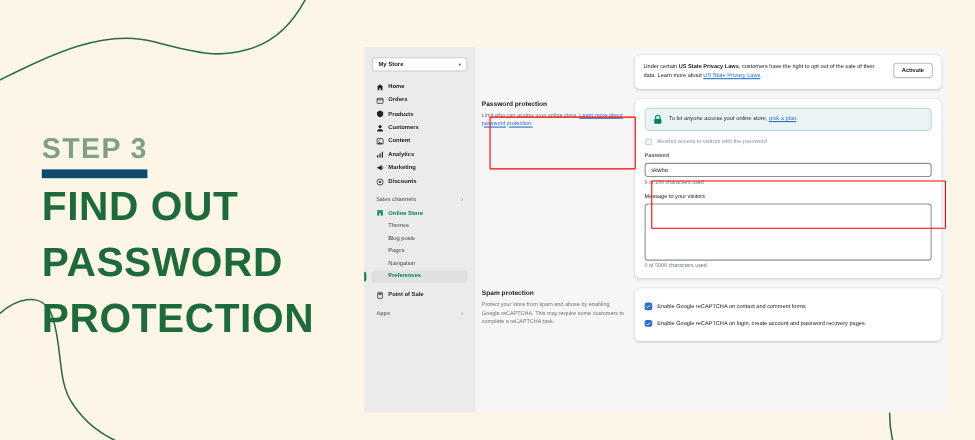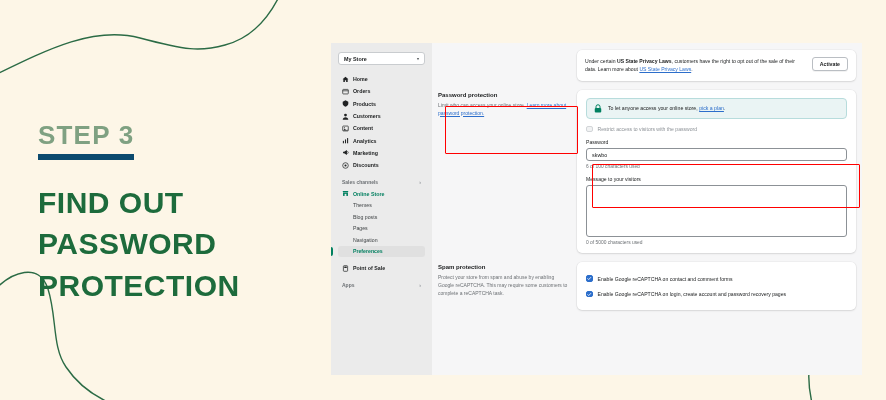--- a/index.html
+++ b/index.html
@@ -17,25 +17,24 @@
   #vine-bottom-left { left: 0; top: 255px; }
   #vine-right { left: 790px; top: 325px; }
 
   
   #promo { position: absolute; left: 38px; top: 120px; width: 285px; }
   #step-label {
     display: inline-block;
     font-size: 26px; font-weight: bold; letter-spacing: 1.2px;
     color: #7fa182;
     padding-bottom: 3px;
-    border-bottom: 6px solid #0c4a6e;
+    border-bottom: 8px solid #0c4a6e;
   }
   #promo-headline {
-    margin-top: 22px;
-    font-size: 30px; font-weight: bold; line-height: 1.38;
+    font-size: 37px; font-weight: bold; line-height: 1.38;
     letter-spacing: 0.5px;
     color: #1d6b3c;
     text-transform: uppercase;
   }
 
   
   #shot {
     position: absolute; left: 331px; top: 43px;
     width: 531px; height: 332px;
     background: #f6f6f7;

